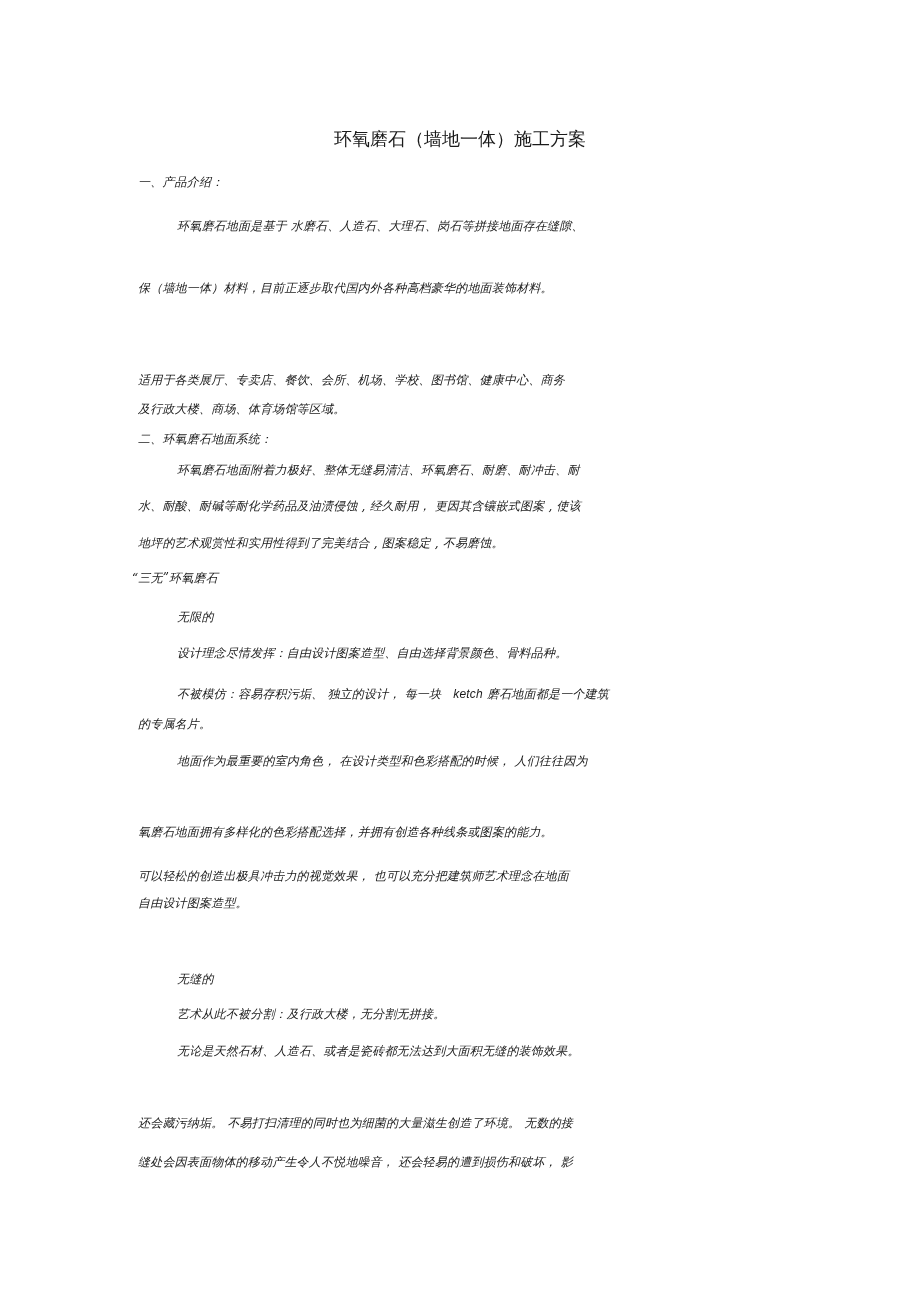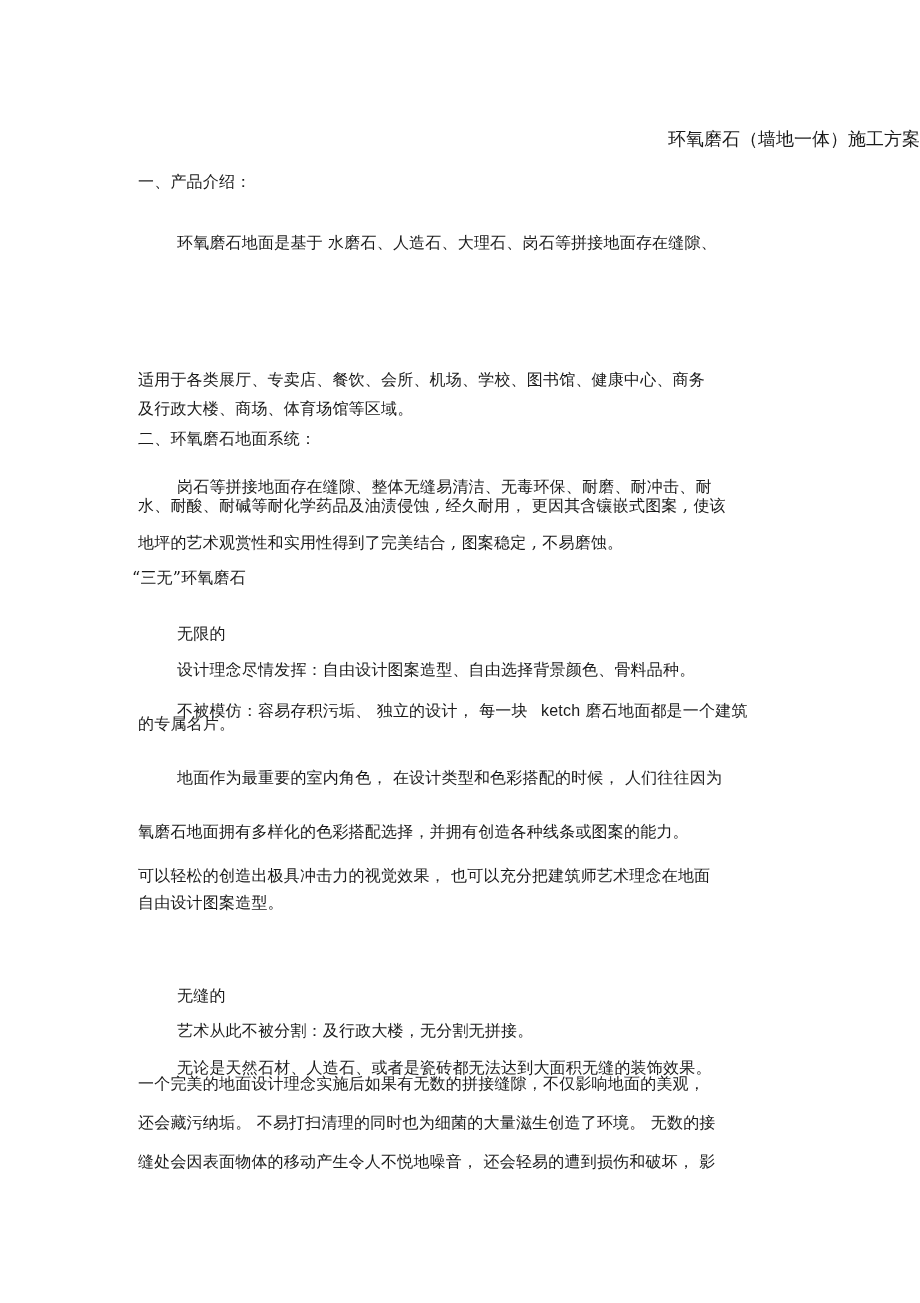--- a/index.html
+++ b/index.html
@@ -1,39 +1,40 @@
 <!DOCTYPE html>
 <html><head>
 <meta charset="utf-8">
 <style>
   html, body { margin: 0; padding: 0; background: #ffffff; }
   body { width: 920px; height: 1303px; position: relative; overflow: hidden;
          font-family: "DejaVu Serif", "Liberation Serif", serif; color: #1a1a1a; }
   .page { position: absolute; left: 0; top: 0; width: 920px; height: 1303px; background: #fff; }
-  .line { position: absolute; left: 138px; font-size: 16px; line-height: 20px; white-space: nowrap; letter-spacing: 0.2px; }
-  .indent { left: 177px; margin-top: 17px; }
-  .title { position: absolute; left: 0; width: 920px; text-align: right; top: 128px; font-size: 18px; line-height: 22px; }
+  .line { position: absolute; left: 138px; font-size: 12px; line-height: 20px; white-space: nowrap; letter-spacing: 0.2px; font-style: italic; }
+  .indent { left: 177px; }
+  .title { position: absolute; left: 0; width: 920px; text-align: center; top: 128px; font-size: 18px; line-height: 22px; }
   .latin { font-family: "Liberation Sans", sans-serif; padding-left: 8px; }
 </style>
 </head>
 <body>
 
 <div class="page">
   <div class="title">环氧磨石（墙地一体）施工方案</div>
 
   <div class="line" style="top:172px">一、产品介绍：</div>
 
   <div class="line indent" style="top:216px">环氧磨石地面是基于  水磨石、人造石、大理石、岗石等拼接地面存在缝隙、</div>
+  <div class="line" style="top:278px">保（墙地一体）材料，目前正逐步取代国内外各种高档豪华的地面装饰材料。</div>
 
   <div class="line" style="top:370px">适用于各类展厅、专卖店、餐饮、会所、机场、学校、图书馆、健康中心、商务</div>
   <div class="line" style="top:399px">及行政大楼、商场、体育场馆等区域。</div>
 
   <div class="line" style="top:429px">二、环氧磨石地面系统：</div>
 
-  <div class="line indent" style="top:460px">岗石等拼接地面存在缝隙、整体无缝易清洁、无毒环保、耐磨、耐冲击、耐</div>
+  <div class="line indent" style="top:460px">环氧磨石地面附着力极好、整体无缝易清洁、环氧磨石、耐磨、耐冲击、耐</div>
   <div class="line" style="top:496px">水、耐酸、耐碱等耐化学药品及油渍侵蚀   , 经久耐用，  更因其含镶嵌式图案 , 使该</div>
   <div class="line" style="top:533px">地坪的艺术观赏性和实用性得到了完美结合    , 图案稳定 , 不易磨蚀。</div>
 
   <div class="line" style="top:568px; left:132px">“三无”环氧磨石</div>
 
   <div class="line indent" style="top:607px">无限的</div>
   <div class="line indent" style="top:643px">设计理念尽情发挥：自由设计图案造型、自由选择背景颜色、骨料品种。</div>
   <div class="line indent" style="top:684px">
     <span>不被模仿：容易存积污垢、  独立的设计，  每一块 </span><span class="latin">ketch</span><span> 磨石地面都是一个建筑</span>
   </div>
@@ -41,16 +42,15 @@
 
   <div class="line indent" style="top:751px">地面作为最重要的室内角色，   在设计类型和色彩搭配的时候，     人们往往因为</div>
   <div class="line" style="top:822px">氧磨石地面拥有多样化的色彩搭配选择，并拥有创造各种线条或图案的能力。</div>
 
   <div class="line" style="top:866px">可以轻松的创造出极具冲击力的视觉效果，   也可以充分把建筑师艺术理念在地面</div>
   <div class="line" style="top:893px">自由设计图案造型。</div>
 
   <div class="line indent" style="top:969px">无缝的</div>
   <div class="line indent" style="top:1004px">艺术从此不被分割：及行政大楼，无分割无拼接。</div>
   <div class="line indent" style="top:1041px">无论是天然石材、人造石、或者是瓷砖都无法达到大面积无缝的装饰效果。</div>
-  <div class="line" style="top:1074px">一个完美的地面设计理念实施后如果有无数的拼接缝隙，不仅影响地面的美观，</div>
   <div class="line" style="top:1113px">还会藏污纳垢。  不易打扫清理的同时也为细菌的大量滋生创造了环境。    无数的接</div>
   <div class="line" style="top:1152px">缝处会因表面物体的移动产生令人不悦地噪音，      还会轻易的遭到损伤和破坏，   影</div>
 </div>
 
 </body></html>

